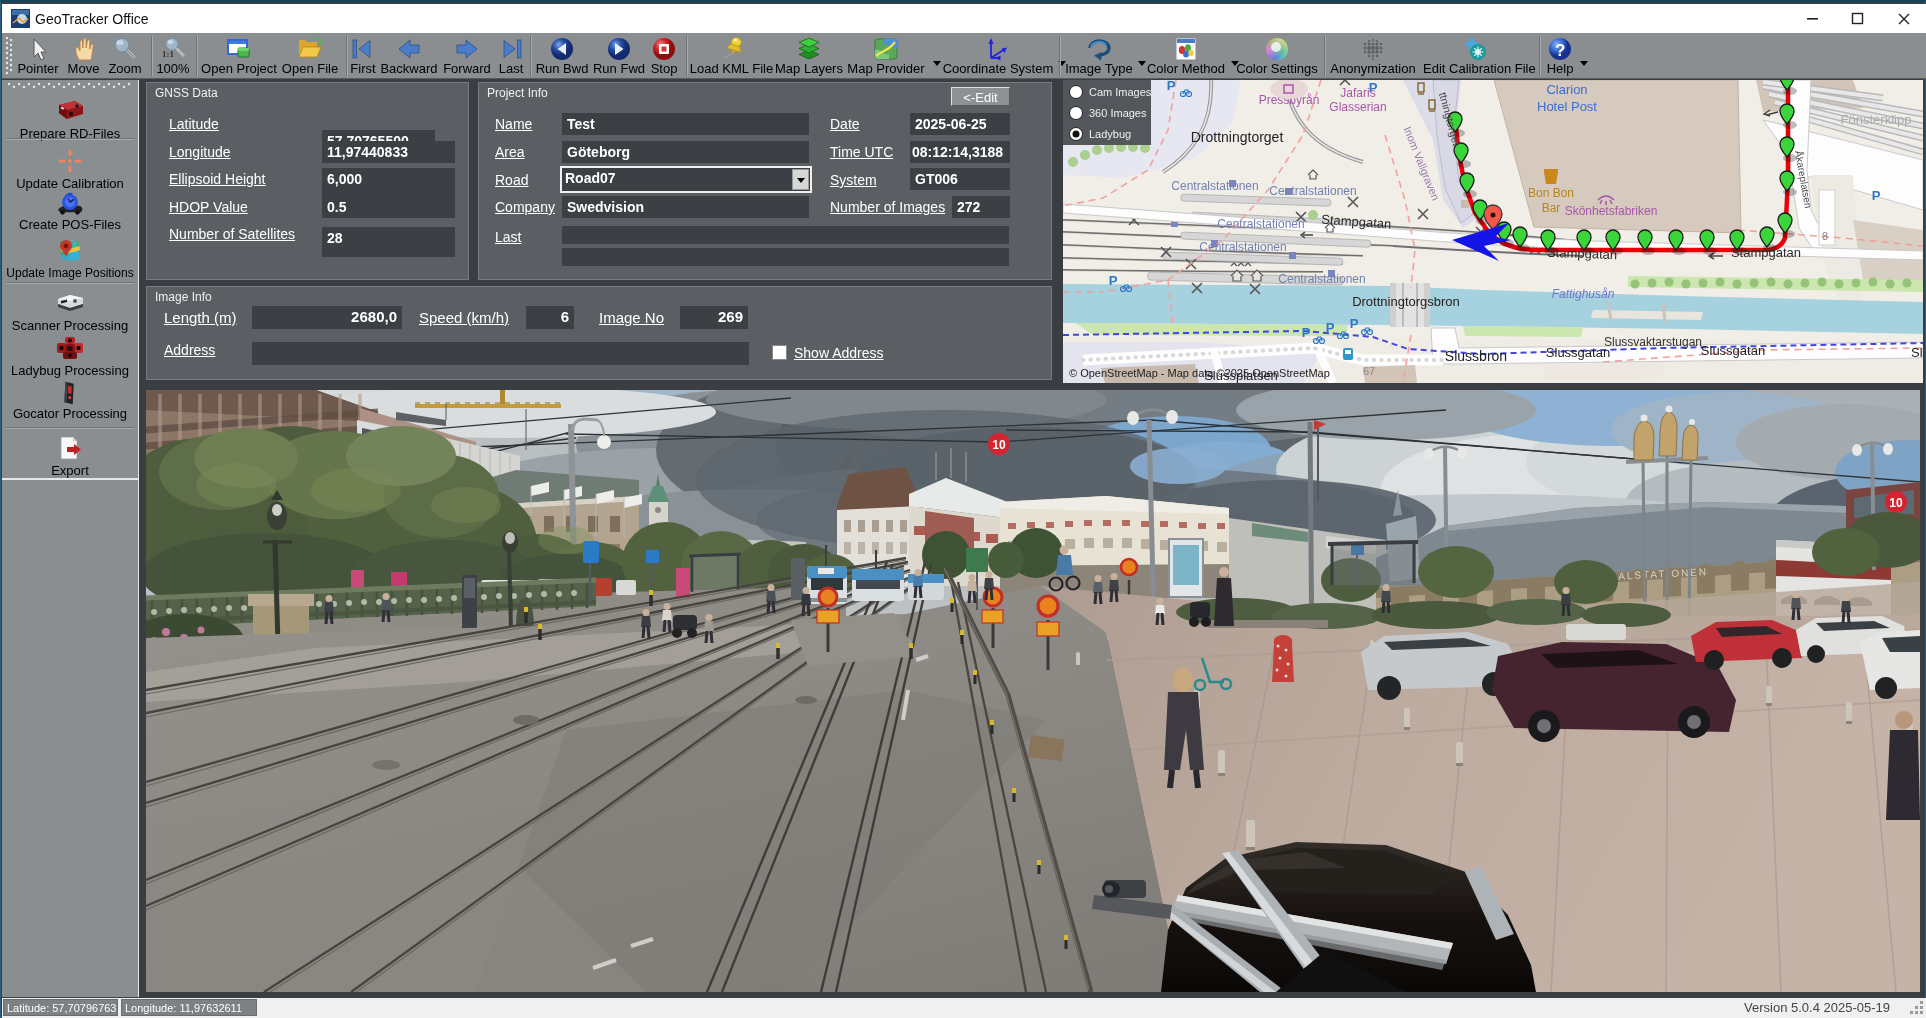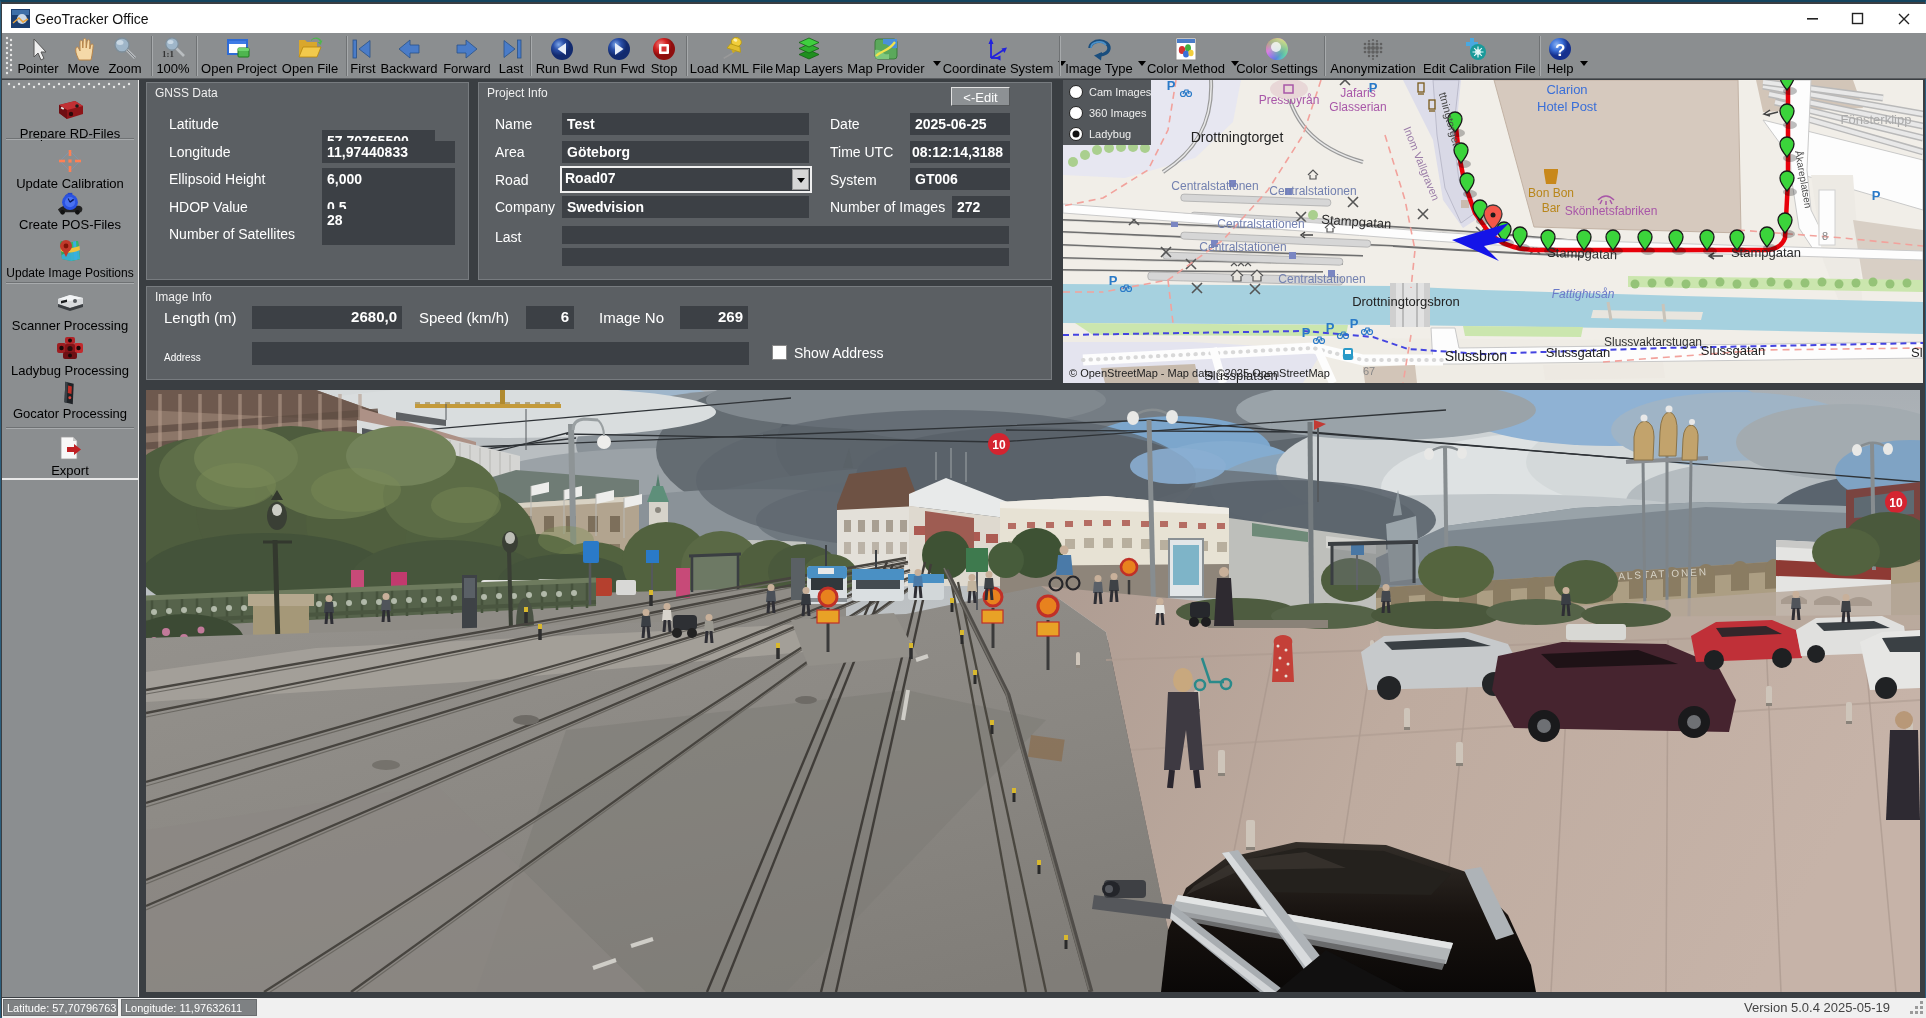--- a/index.html
+++ b/index.html
@@ -21,21 +21,21 @@
 .drop { position:absolute; top:28px; width:0; height:0; border-left:4px solid transparent; border-right:4px solid transparent; border-top:5px solid #000; }
 
 #sidebar { position:absolute; left:1px; top:78px; width:137px; height:917px; background:#8B8E90; border-right:1px solid #E8E8E8; }
 .sbtn { position:absolute; left:0; width:136px; text-align:center; color:#000; font-size:13px; white-space:nowrap; }
 .sbtn .ic { display:block; margin:0 auto; width:34px; height:26px; }
 .ssep { position:absolute; left:4px; width:128px; height:2px; background:#A8ABAD; border-top:1px solid #6F7274; }
 
 #panelarea { position:absolute; left:138px; top:78px; width:918px; height:304px; background:#3A3E42; }
 .gpanel { position:absolute; background:#5B5F63; border:1px solid #777B7F; }
 .gtitle { position:absolute; left:8px; top:3px; font-size:12px; color:#F0F0F0; }
-.flabel { position:absolute; font-size:14px; color:#FFFFFF; white-space:nowrap; }
+.flabel { position:absolute; font-size:14px; color:#FFFFFF; white-space:nowrap;text-decoration:underline; }
 .finput { position:absolute; background:#3C4045; color:#FFFFFF; font-size:14px; font-weight:bold; line-height:22px; padding:0 5px; white-space:nowrap; overflow:hidden; }
 
 #statusbar { position:absolute; left:1px; top:996px; width:1924px; height:32px; background:#F0F0F0; }
 #statusbar .box { position:absolute; top:1px; height:17px; background:#7E8183; color:#FFF; font-size:11px; line-height:17px; padding:0 3px; border:1px solid #6A6D6F; white-space:nowrap; }
 #statusbar .ver { position:absolute; top:2px; right:36px; color:#444; font-size:13px; }
 
 #map { position:absolute; left:1062px; top:78px; width:860px; height:303px; overflow:hidden; }
 #photo { position:absolute; left:145px; top:388px; width:1774px; height:602px; overflow:hidden; }
 </style>
 </head>
@@ -480,21 +480,21 @@
       <div class="gtitle">GNSS Data</div>
       <div class="flabel" style="left:22px; top:33px;">Latitude</div>
       <div class="finput" style="left:175px; top:47px; width:113px; height:22px;">57,70765500</div>
       <div class="flabel" style="left:22px; top:61px;">Longitude</div>
       <div class="finput" style="left:175px; top:58px; width:133px; height:22px;">11,97440833</div>
       <div class="flabel" style="left:22px; top:88px;">Ellipsoid Height</div>
       <div class="finput" style="left:175px; top:85px; width:133px; height:34px;">6,000</div>
       <div class="flabel" style="left:22px; top:116px;">HDOP Value</div>
       <div class="finput" style="left:175px; top:113px; width:133px; height:22px;">0.5</div>
       <div class="flabel" style="left:22px; top:143px;">Number of Satellites</div>
-      <div class="finput" style="left:175px; top:126px; width:133px; height:36px;">28</div>
+      <div class="finput" style="left:175px; top:144px; width:133px; height:30px;">28</div>
     </div>
 
     <div class="gpanel" style="left:339px; top:2px; width:574px; height:198px;">
       <div class="gtitle">Project Info</div>
       <div style="position:absolute; left:472px; top:4px; width:59px; height:19px; background:#8D9194; border:1px solid #E2E2E2; border-right-color:#55585A; border-bottom-color:#55585A; color:#FFF; font-size:13px; text-align:center; line-height:19px;">&lt;-Edit</div>
       <div class="flabel" style="left:16px; top:33px;">Name</div>
       <div class="finput" style="left:83px; top:30px; width:247px; height:22px;">Test</div>
       <div class="flabel" style="left:16px; top:61px;">Area</div>
       <div class="finput" style="left:83px; top:58px; width:247px; height:22px;">Göteborg</div>
       <div class="flabel" style="left:16px; top:89px;">Road</div>
@@ -520,21 +520,21 @@
     </div>
 
     <div class="gpanel" style="left:7px; top:206px; width:906px; height:94px;">
       <div class="gtitle">Image Info</div>
       <div class="flabel" style="left:17px; top:22px; font-size:15px;">Length (m)</div>
       <div class="finput" style="left:105px; top:19px; width:150px; height:23px; font-size:15px; text-align:right;">2680,0</div>
       <div class="flabel" style="left:272px; top:22px; font-size:15px;">Speed (km/h)</div>
       <div class="finput" style="left:379px; top:19px; width:48px; height:23px; font-size:15px; text-align:right;">6</div>
       <div class="flabel" style="left:452px; top:22px; font-size:15px;">Image No</div>
       <div class="finput" style="left:533px; top:19px; width:68px; height:23px; font-size:15px; text-align:right;">269</div>
-      <div class="flabel" style="left:17px; top:65px; font-size:10px;">Address</div>
+      <div class="flabel" style="left:17px; top:55px; font-size:14px;">Address</div>
       <div class="finput" style="left:105px; top:55px; width:497px; height:23px;"></div>
       <div style="position:absolute; left:625px; top:58px; width:15px; height:15px; background:#FFF; border:1px solid #888;"></div>
       <div class="flabel" style="left:647px; top:58px; font-size:14px;">Show Address</div>
     </div>
   </div>
 
   <div id="map"><div style="position:absolute; left:0; top:0; width:88px; height:65px; background:#53575B; z-index:5;">
     <svg style="position:absolute;left:6px;top:5px;" width="14" height="14">
           <circle cx="7" cy="7" r="6.5" fill="#FFF" stroke="#222" stroke-width="1"></circle>
         </svg>

